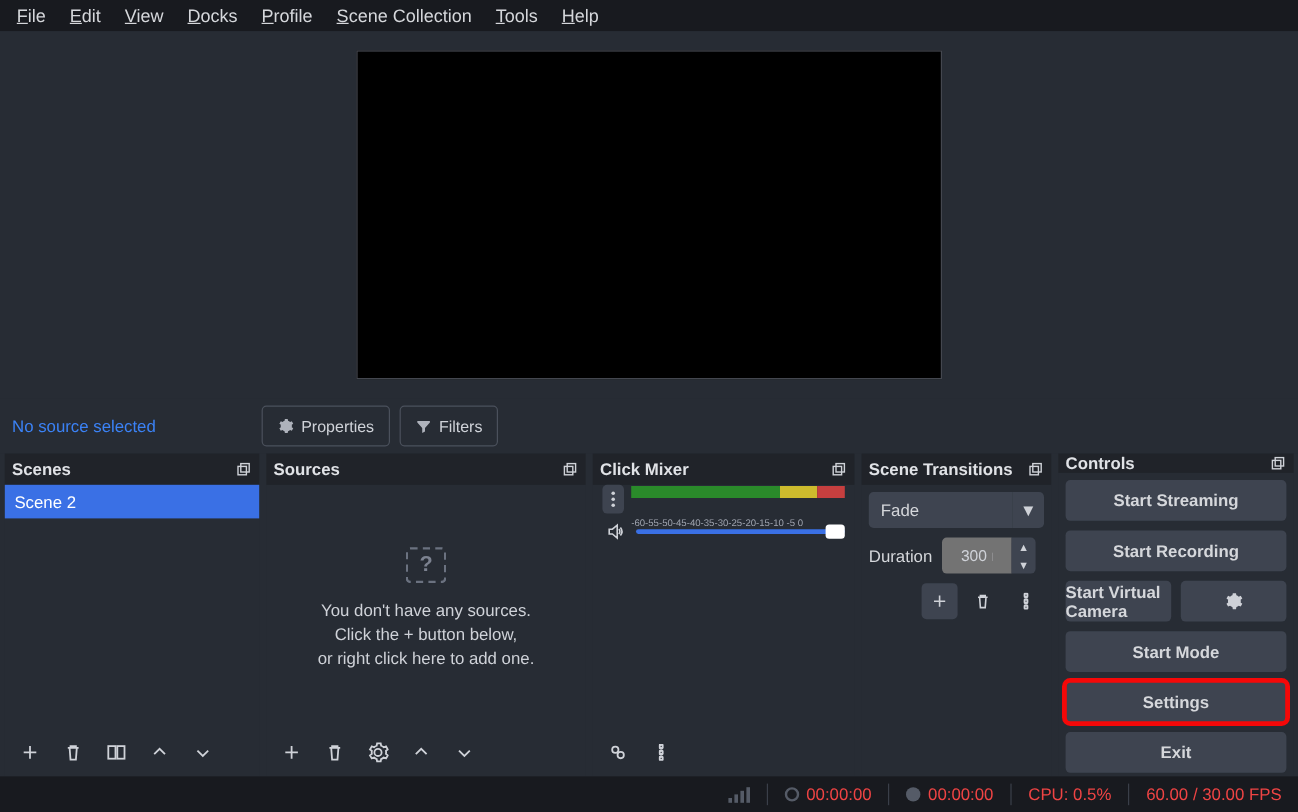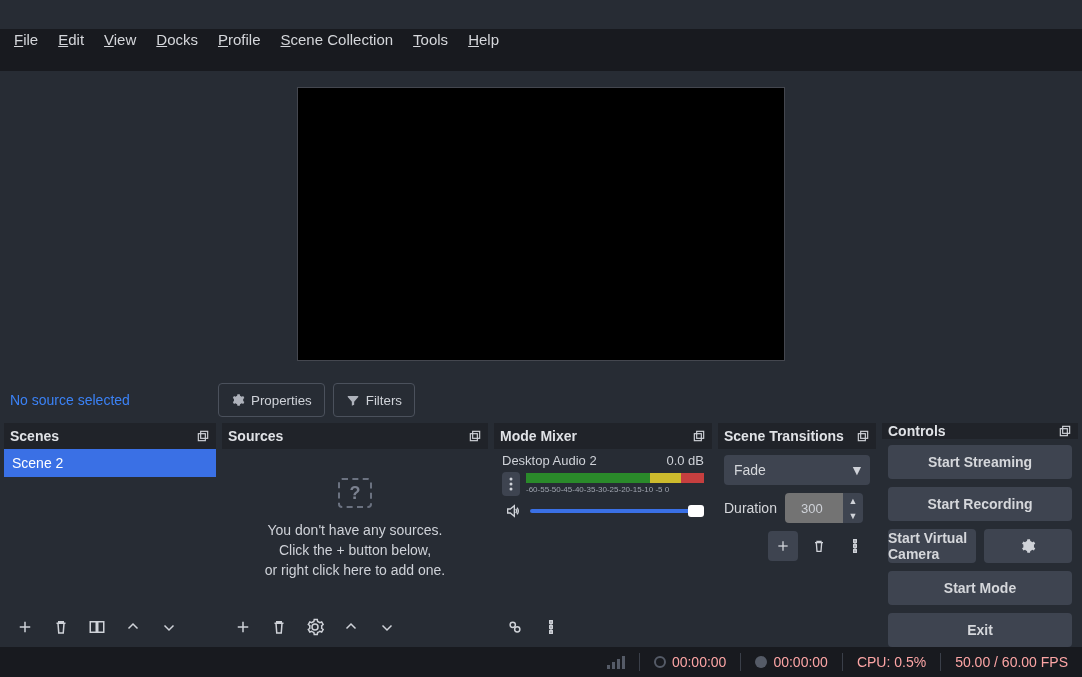--- a/index.html
+++ b/index.html
@@ -1,18 +1,18 @@
 <!DOCTYPE html>
 <html><head>
 <meta charset="utf-8">
 <style>
 * { margin:0; padding:0; box-sizing:border-box; font-family:"Segoe UI",Arial,sans-serif; }
 body { background:#272c34; color:#d5d7db; width:1082px; height:677px; overflow:hidden; display:flex; flex-direction:column; font-size:14px; }
 
-.menubar { display:flex; background:#181a1f; height:42px; padding:0 4px;margin-top:29px; }
+.menubar { display:flex; background:#181a1f; height:26px; align-items:center; padding:0 4px; }
 .menubar-item { padding:2px 10px; font-size:15px; cursor:pointer; }
 .menubar-item .ul { text-decoration:underline; }
 
 .preview-area { flex:0 0 306px; display:flex; align-items:center; justify-content:center; background:#272c34; }
 .preview-canvas { width:488px; height:274px; background:#000; border:1px solid #44474f; }
 
 .source-toolbar { height:46px; display:flex; align-items:center; padding:6px 10px; gap:8px; background:#272c34;}
 .src-label { color:#3b82f6; flex:0 0 200px; }
 .btn-soft { background:transparent; border:1px solid #4b515c; color:#cfd2d8; height:34px; padding:0 12px; border-radius:4px; display:flex; align-items:center; gap:6px; cursor:pointer; }
 .btn-soft svg, .btn-soft span.glyph { fill:#aeb2bb; color:#aeb2bb; }
@@ -39,21 +39,21 @@
 
 
 .mixer-row1 { display:flex; justify-content:space-between; padding:4px 8px; font-size:13px; color:#cfd2d8; }
 .mixer-meter-row { display:flex; align-items:center; gap:6px; padding:0 8px; }
 .dots-btn { width:18px; height:24px; background:#3e4450; border-radius:4px; display:flex; align-items:center; justify-content:center; cursor:pointer; }
 .meter { flex:1; height:22px; position:relative; }
 .meter .colorbar { height:10px; display:flex; }
 .meter .g { flex:3.2; background:#2a8a2a; }
 .meter .y { flex:0.8; background:#cdbb2d; }
 .meter .r { flex:0.6; background:#c63f3f; }
-.meter .ticks { font-size:8px; color:#9fa4af; display:flex; justify-content:space-between; margin-top:2px; height:10px; overflow:hidden; }
+.meter .ticks { font-size:8px; color:#9fa4af; display:flex; justify-content:space-between; margin-top:16px; height:10px; overflow:hidden; }
 .slider-row { display:flex; align-items:center; gap:6px; padding:4px 8px; }
 .slider-track { flex:1; height:4px; background:#3a70e5; border-radius:2px; position:relative; }
 .slider-thumb { position:absolute; right:0; top:50%; transform:translate(0,-50%); width:16px; height:12px; background:#fff; border-radius:3px; }
 
 
 .trans-select { display:flex; margin:6px; }
 .sel-box { flex:1; background:#3e4450; border-radius:4px 0 0 4px; display:flex; align-items:center; padding:0 10px; height:30px; }
 .sel-caret { width:26px; background:#3e4450; border-radius:0 4px 4px 0; display:flex; align-items:center; justify-content:center; color:#cfd2d8; }
 .dur-row { display:flex; align-items:center; margin:2px 6px; gap:8px; }
 .dur-input-wrap { display:flex; }
@@ -64,21 +64,21 @@
 
 
 .ctrl-col { display:flex; flex-direction:column; gap:8px; padding:6px; }
 .ctrl-btn { background:#3e4450; height:34px; border-radius:4px; display:flex; align-items:center; justify-content:center; cursor:pointer;font-weight:bold; }
 .ctrl-row { display:flex; gap:8px; }
 .ctrl-row .ctrl-btn { flex:1; }
 .ctrl-gear { width:36px; flex:0 0 36px; }
 .highlight { outline:4px solid #f50808; outline-offset:-1px; }
 
 
-.statusbar { height:30px; background:#181a1f; display:flex; align-items:center; justify-content:flex-end; gap:14px; padding:0 14px; font-size:14px; color:#fca5a5; }
+.statusbar { height:30px; background:#181a1f; display:flex; align-items:center; justify-content:flex-end; gap:14px; padding:0 14px; font-size:14px; color:#ef4444; }
 .sb-sep { width:1px; height:18px; background:#3a3f49; }
 .sb-item { display:flex; align-items:center; gap:6px; }
 .bars { display:flex; align-items:flex-end; gap:2px; height:14px; }
 .bars span { width:3px; background:#555b67; display:block; }
 .dot { width:12px; height:12px; border-radius:50%; background:#555b67; }
 .dot.rec { width:12px; height:12px; }
 
 .undock-icon { width:14px; height:14px; }
 </style>
 </head>
@@ -200,31 +200,27 @@
       <div class="icon-btn">
           <svg width="18" height="18" viewBox="0 0 24 24">
             <polyline points="6 10 12 16 18 10"></polyline>
           </svg>
         </div>
     </div>
   </div>
 
   <div class="dock d-mixer">
     <div class="dock-header">
-      <span>Mode Mixer</span>
+      <span>Click Mixer</span>
       <svg class="undock-icon" viewBox="0 0 24 24">
           <rect x="4" y="8" width="12" height="12" fill="none" stroke="#cfd2d8" stroke-width="2"></rect>
           <rect x="8" y="4" width="12" height="12" fill="none" stroke="#cfd2d8" stroke-width="2"></rect>
         </svg>
     </div>
     <div class="dock-body">
-      <div class="mixer-row1">
-        <span>Desktop Audio 2</span>
-        <span>0.0 dB</span>
-      </div>
       <div class="mixer-meter-row">
         <div class="dots-btn">
           <svg width="4" height="14" viewBox="0 0 4 14" fill="#cfd2d8">
               <circle cx="2" cy="2" r="1.5"></circle>
               <circle cx="2" cy="7" r="1.5"></circle>
               <circle cx="2" cy="12" r="1.5"></circle>
             </svg>
         </div>
         <div class="meter">
           <div class="colorbar">
@@ -332,25 +328,25 @@
           </div>
         <div class="ctrl-btn ctrl-gear">
           <svg width="16" height="16" viewBox="0 0 24 24" fill="#cfd2d8">
               <path d="M12 8a4 4 0 100 8 4 4 0 000-8zm9 4a7.5 7.5 0 00-.2-1.7l2.1-1.6-2-3.4-2.5 1a7.7 7.7 0 00-2.9-1.7L15 2h-4l-.5 2.6a7.7 7.7 0 00-2.9 1.7l-2.5-1-2 3.4 2.1 1.6A7.5 7.5 0 005 12c0 .6.1 1.1.2 1.7l-2.1 1.6 2 3.4 2.5-1a7.7 7.7 0 002.9 1.7L11 22h4l.5-2.6a7.7 7.7 0 002.9-1.7l2.5 1 2-3.4-2.1-1.6c.1-.6.2-1.1.2-1.7z"></path>
             </svg>
         </div>
       </div>
       <div class="ctrl-btn">
           <span>Start Mode</span>
         </div>
+      <div class="ctrl-btn highlight">
+          <span>Settings</span>
+        </div>
       <div class="ctrl-btn">
           <span>Exit</span>
-        </div>
-      <div class="ctrl-btn highlight">
-          <span>Settings</span>
         </div>
     </div>
   </div>
 
 </div>
 
 <div class="statusbar">
   <div class="sb-item">
     <div class="bars">
         <span style="height:4px"></span>
@@ -365,14 +361,14 @@
     <span>00:00:00</span>
   </div>
   <div class="sb-sep"></div>
   <div class="sb-item">
     <span class="dot rec"></span>
     <span>00:00:00</span>
   </div>
   <div class="sb-sep"></div>
   <div class="sb-item">CPU: 0.5%</div>
   <div class="sb-sep"></div>
-  <div class="sb-item">50.00 / 60.00 FPS</div>
+  <div class="sb-item">60.00 / 30.00 FPS</div>
 </div>
 
 </body></html>

